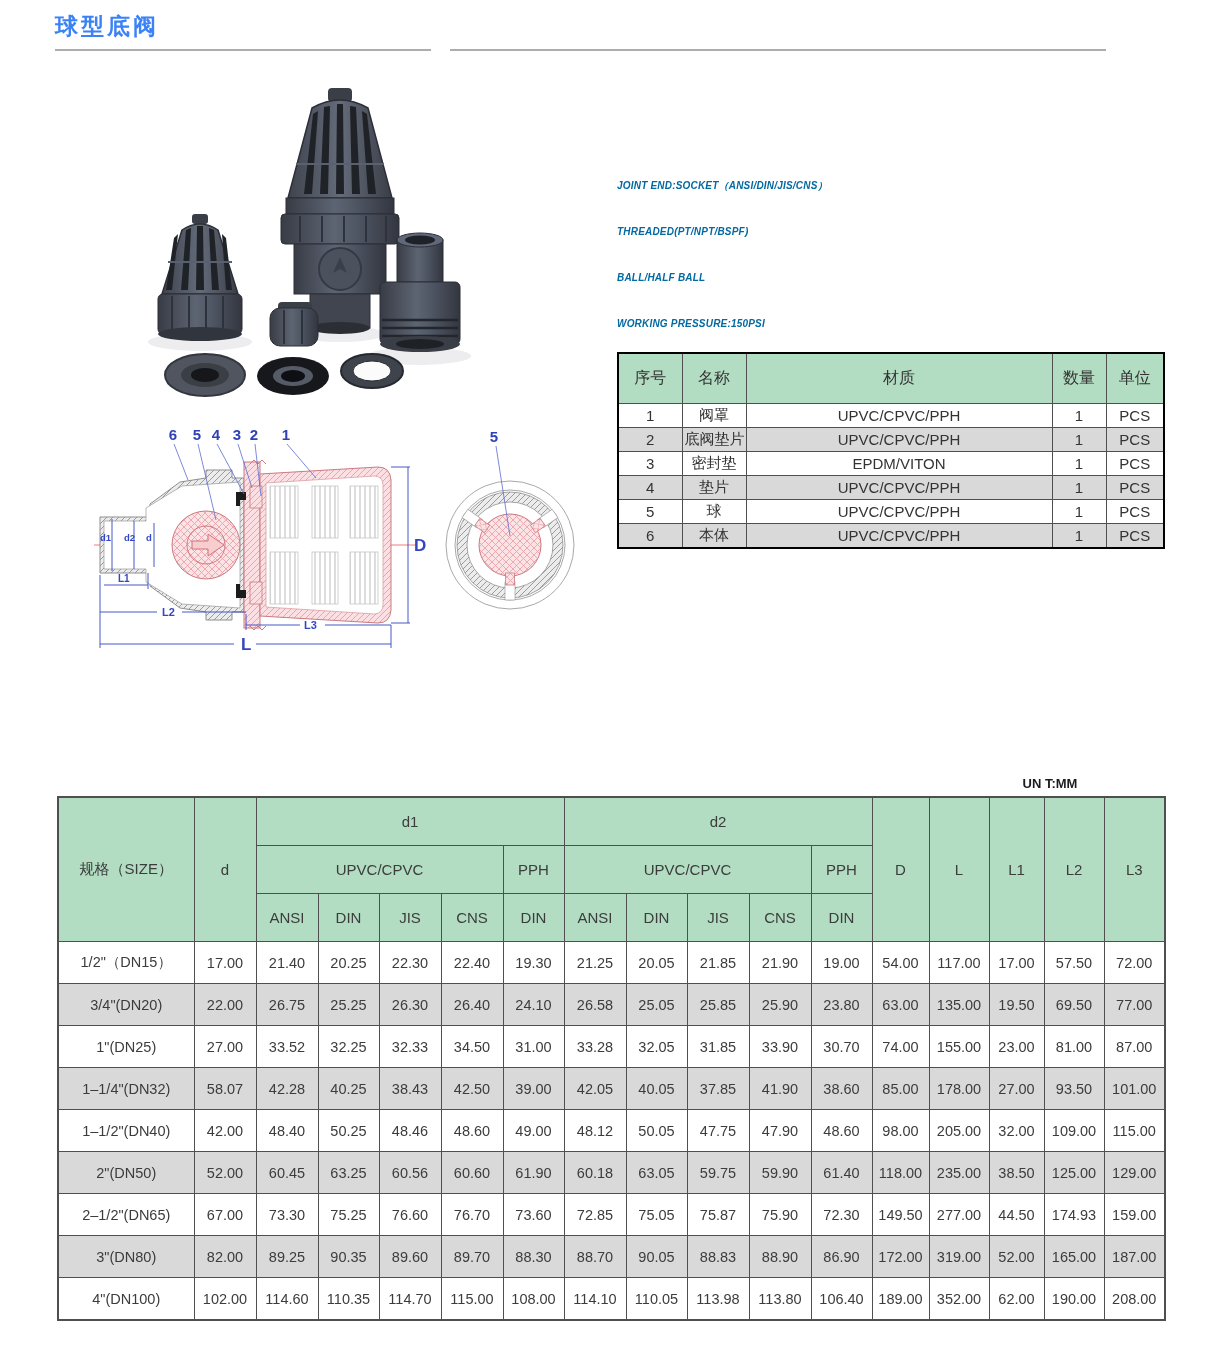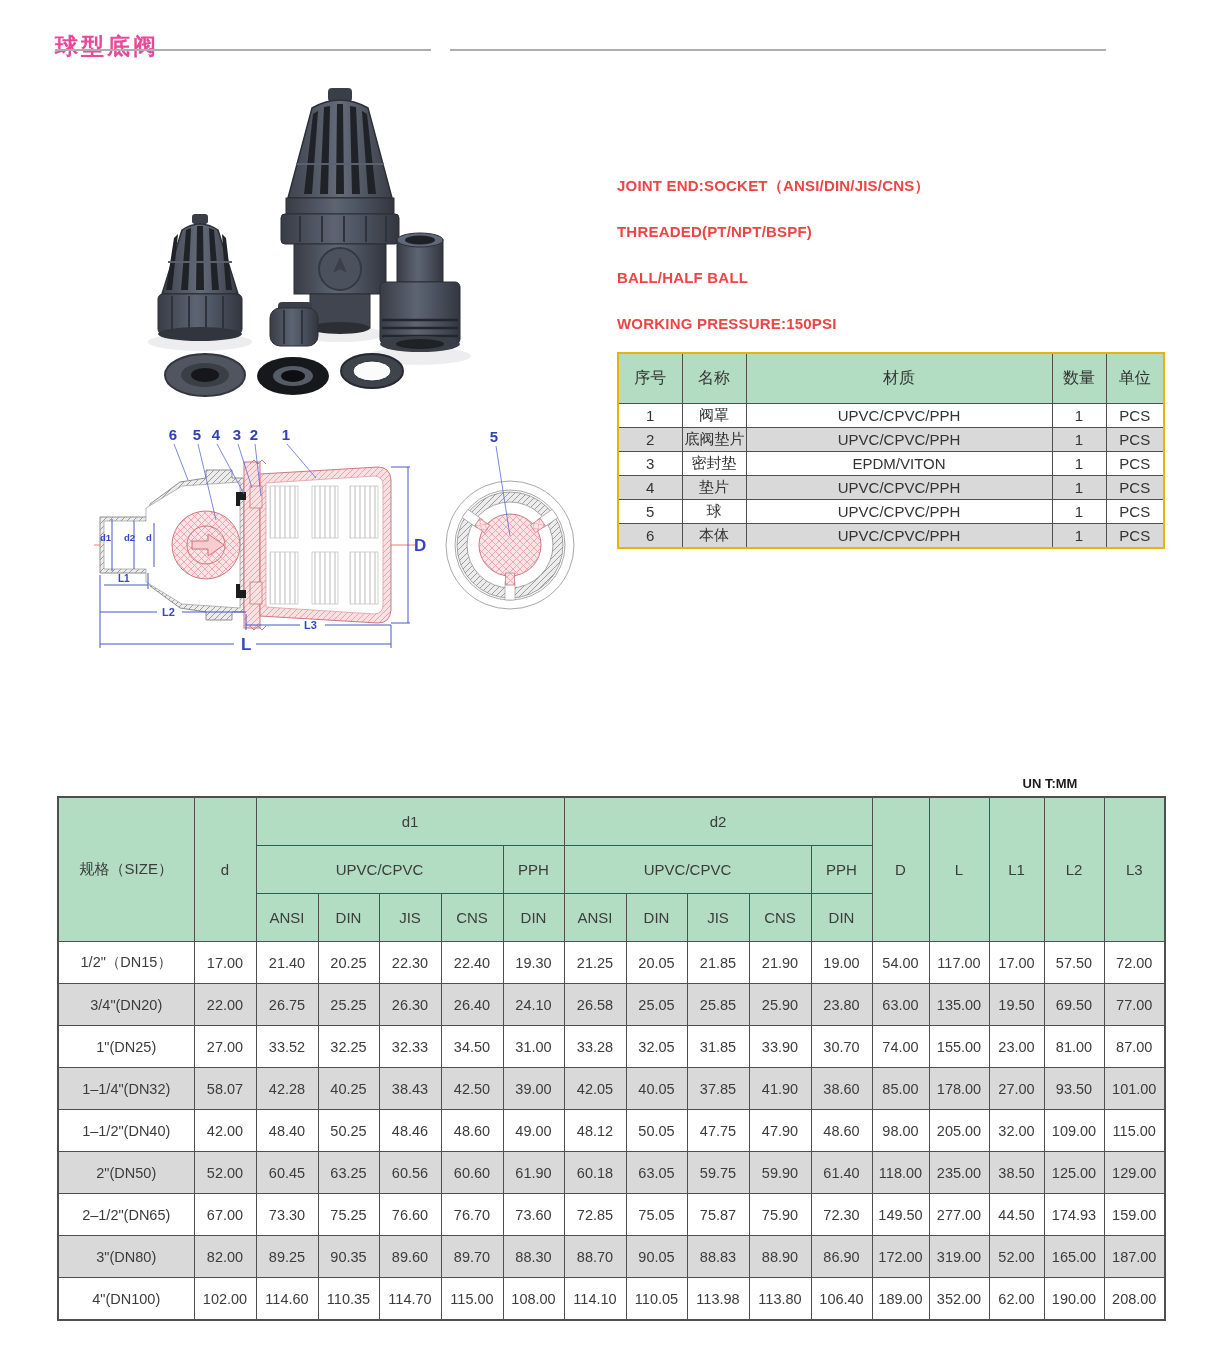--- a/index.html
+++ b/index.html
@@ -4,36 +4,36 @@
 <style>
   html,body{margin:0;padding:0;}
   body{
     width:1220px;height:1354px;background:#ffffff;position:relative;
     font-family:"Liberation Sans","DejaVu Sans",sans-serif;
     -webkit-font-smoothing:antialiased;
   }
   .page{position:absolute;inset:0;overflow:hidden;}
 
   
-  .title-cn{position:absolute;left:55px;top:11px;font-size:23px;font-weight:bold;color:#ec4899;letter-spacing:3px;margin-top:20px;}
+  .title-cn{position:absolute;left:55px;top:11px;font-size:23px;font-weight:bold;color:#3b82f6;letter-spacing:3px;}
   .rule-cn{position:absolute;left:55px;top:49px;width:376px;height:2px;background:#adadad;}
   .title-en{position:absolute;left:450px;top:9px;font-size:24px;font-weight:bold;color:#0cb79b;letter-spacing:0.5px;}
   .rule-en{position:absolute;left:450px;top:49px;width:656px;height:2px;background:#adadad;}
 
   
   .photo-svg{position:absolute;left:100px;top:80px;width:500px;height:340px;}
   .draw-svg{position:absolute;left:58px;top:422px;width:562px;height:248px;}
 
   
   .specs{position:absolute;left:617px;top:177px;display:flex;flex-direction:column;gap:28px;}
-  .spec-line{font-size:15px;font-weight:bold;color:#ef4444;line-height:18px;letter-spacing:0.2px;}
+  .spec-line{font-size:10px;font-weight:bold;color:#0369a1;line-height:18px;letter-spacing:0.2px;font-style:italic;}
 
   
   table{border-collapse:collapse;table-layout:fixed;}
-  .parts-table{position:absolute;left:617px;top:352px;width:546px;text-align:center;color:#333;border:2px solid #eab308;}
+  .parts-table{position:absolute;left:617px;top:352px;width:546px;text-align:center;color:#333;border:2px solid #000000;}
   .parts-table th,.parts-table td{border:1px solid #4f4f4f;overflow:hidden;white-space:nowrap;}
   .parts-table th{background:#b3ddc2;height:47px;font-weight:normal;font-size:16px;}
   .parts-table td{height:23px;font-size:15px;background:#fff;padding:0 2px;}
   .parts-table tr.zebra td{background:#d9d9d9;}
 
   
   .unit-note{position:absolute;left:937px;top:776px;width:226px;text-align:center;font-size:13px;font-weight:bold;color:#1c1c1c;}
 
   
   .dim-table{position:absolute;left:57px;top:796px;text-align:center;color:#3c3c3c;border:2px solid #4f4f4f;}

